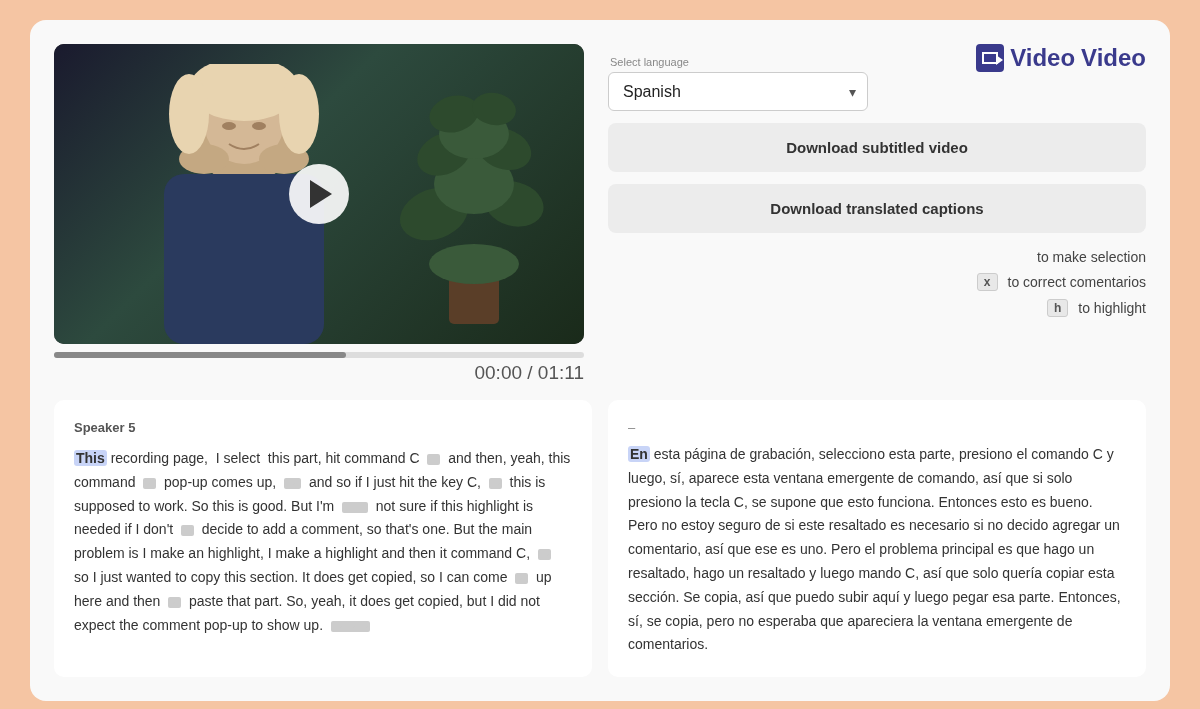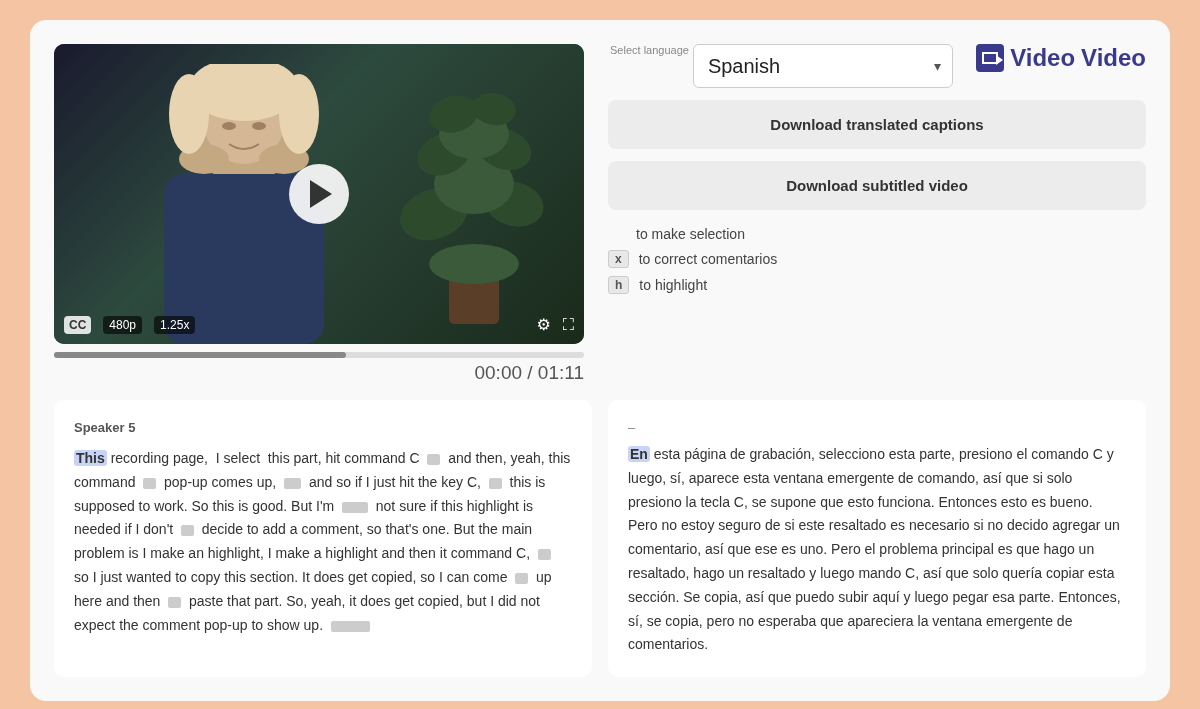--- a/index.html
+++ b/index.html
@@ -145,32 +145,34 @@
       flex-direction: column;
       gap: 12px;
     }
     .header-row {
       display: flex;
       align-items: flex-start;
       justify-content: space-between;
     }
     .language-select-group {
       display: flex;
+      flex-direction: column;
       gap: 4px;
+      margin-top: 12px;
     }
     .language-label {
       font-size: 11px;
       color: #888;
       padding-left: 2px;
     }
     .language-select {
       border: 1.5px solid #ccc;
       border-radius: 6px;
       padding: 10px 40px 10px 14px;
-      font-size: 20px;
+      font-size: 16px;
       color: #222;
       background: white;
       appearance: none;
       width: 260px;
       cursor: pointer;
       position: relative;
     }
     .select-wrapper {
       position: relative;
     }
@@ -235,20 +237,21 @@
       flex-direction: column;
       gap: 8px;
       margin-top: 4px;
     }
     .shortcut-item {
       display: flex;
       align-items: center;
       gap: 10px;
       font-size: 14px;
       color: #444;
+      justify-content: flex-end;
     }
     .shortcut-key {
       display: inline-block;
       background: #e8e8e8;
       border-radius: 3px;
       padding: 1px 6px;
       font-size: 12px;
       font-weight: 600;
       color: #555;
       min-width: 18px;
@@ -359,28 +362,20 @@
             <ellipse cx="80" cy="70" rx="35" ry="25" fill="#3a5a3a"></ellipse>
             <ellipse cx="60" cy="50" rx="25" ry="18" fill="#2d4a2d" transform="rotate(-15 60 50)"></ellipse>
             <ellipse cx="100" cy="45" rx="22" ry="16" fill="#2d4a2d" transform="rotate(10 100 45)"></ellipse>
           </svg>
 
           <div class="play-button">
             <div class="play-triangle"></div>
           </div>
         </div>
 
-        <div class="video-controls">
-          <span class="cc-badge">CC</span>
-          <span class="quality-badge">480p</span>
-          <span class="speed-badge">1.25x</span>
-          <span class="spacer"></span>
-          <span class="settings-icon">⚙</span>
-          <span class="fullscreen-icon">⛶</span>
-        </div>
       </div>
       <div class="progress-bar-container">
         <div class="progress-bar-fill" style="width: 55%;"></div>
       </div>
       <div class="time-display">
         <span>00:00</span> / <span>01:11</span>
       </div>
     </div>
 
     <div class="right-panel">
@@ -402,22 +397,22 @@
 
         <div class="brand-logo">
           <div class="brand-icon">
             <div class="brand-icon-inner"></div>
           </div>
           <span>Video</span>
           <span>Video</span>
         </div>
       </div>
 
+      <button class="download-btn">Download subtitled video</button>
       <button class="download-btn">Download translated captions</button>
-      <button class="download-btn">Download subtitled video</button>
 
       <div class="shortcut-list">
         <div class="shortcut-item">
           <span class="shortcut-key-empty"></span>
           <span>to make selection</span>
         </div>
         <div class="shortcut-item">
           <span class="shortcut-key">x</span>
           <span>to correct comentarios</span>
         </div>

